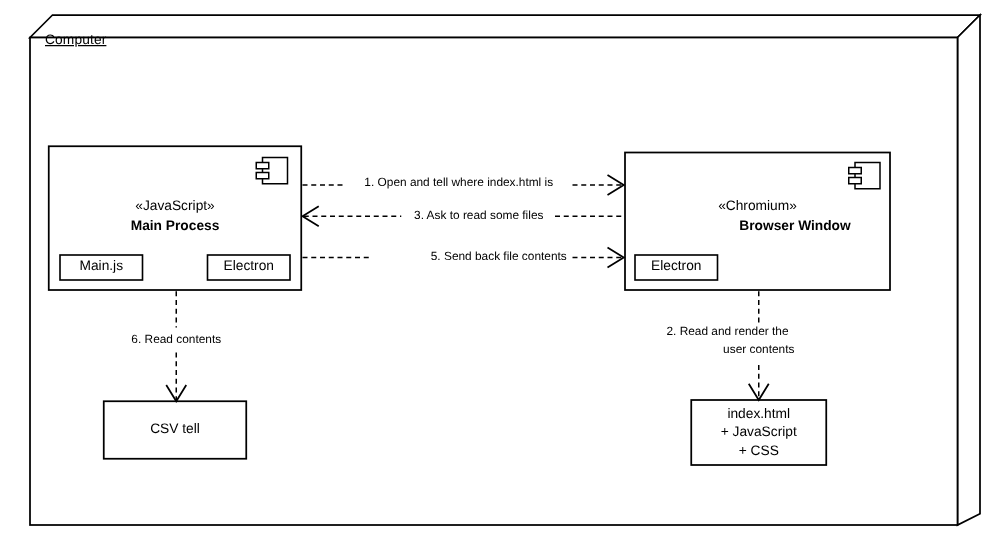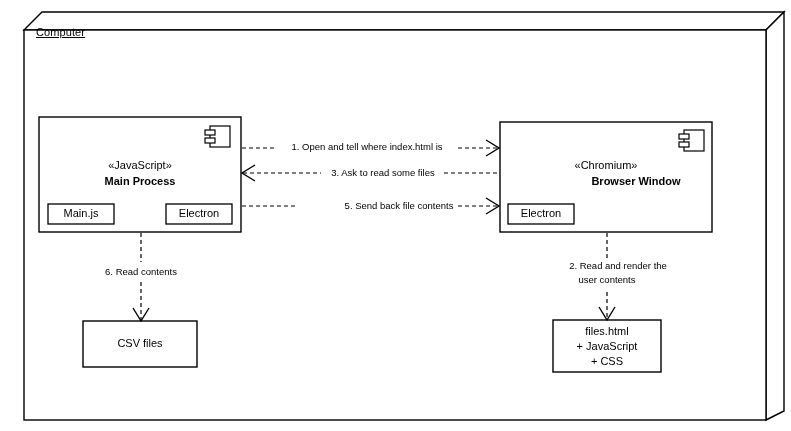--- a/index.html
+++ b/index.html
@@ -151,22 +151,22 @@
   <div class="lbl node-stereo lbl-center" style="left:606px; top:159px;">«Chromium»</div>
   <div class="lbl node-title lbl-center" style="left:636px; top:175px;">Browser Window</div>
   <div class="lbl artifact-label lbl-center" style="left:541px; top:207px;">Electron</div>
 
   <div class="lbl edge-label lbl-center" style="left:367px; top:142px;">1. Open and tell where index.html is</div>
   <div class="lbl edge-label lbl-center" style="left:383px; top:168px;">3. Ask to read some files</div>
   <div class="lbl edge-label lbl-center" style="left:367px; top:201px;margin-left:32px;">5. Send back file contents</div>
 
   <div class="lbl vert-label lbl-center" style="left:141px; top:267px;">6. Read contents</div>
 
-  <div class="lbl vert-label lbl-center" style="left:618px; top:261px;">2. Read and render the</div>
+  <div class="lbl vert-label lbl-center" style="left:582px; top:261px;">2. Read and render the</div>
   <div class="lbl vert-label lbl-center" style="left:607px; top:275px;">user contents</div>
 
-  <div class="lbl art-box-label lbl-center" style="left:140px; top:337px;">CSV files</div>
+  <div class="lbl art-box-label lbl-center" style="left:140px; top:337px;">CSV tell</div>
 
-  <div class="lbl art-box-label lbl-center" style="left:607px; top:325px;">files.html</div>
+  <div class="lbl art-box-label lbl-center" style="left:607px; top:325px;">index.html</div>
   <div class="lbl art-box-label lbl-center" style="left:607px; top:340px;">+ JavaScript</div>
   <div class="lbl art-box-label lbl-center" style="left:607px; top:355px;">+ CSS</div>
 
 </div>
 
 </body></html>

